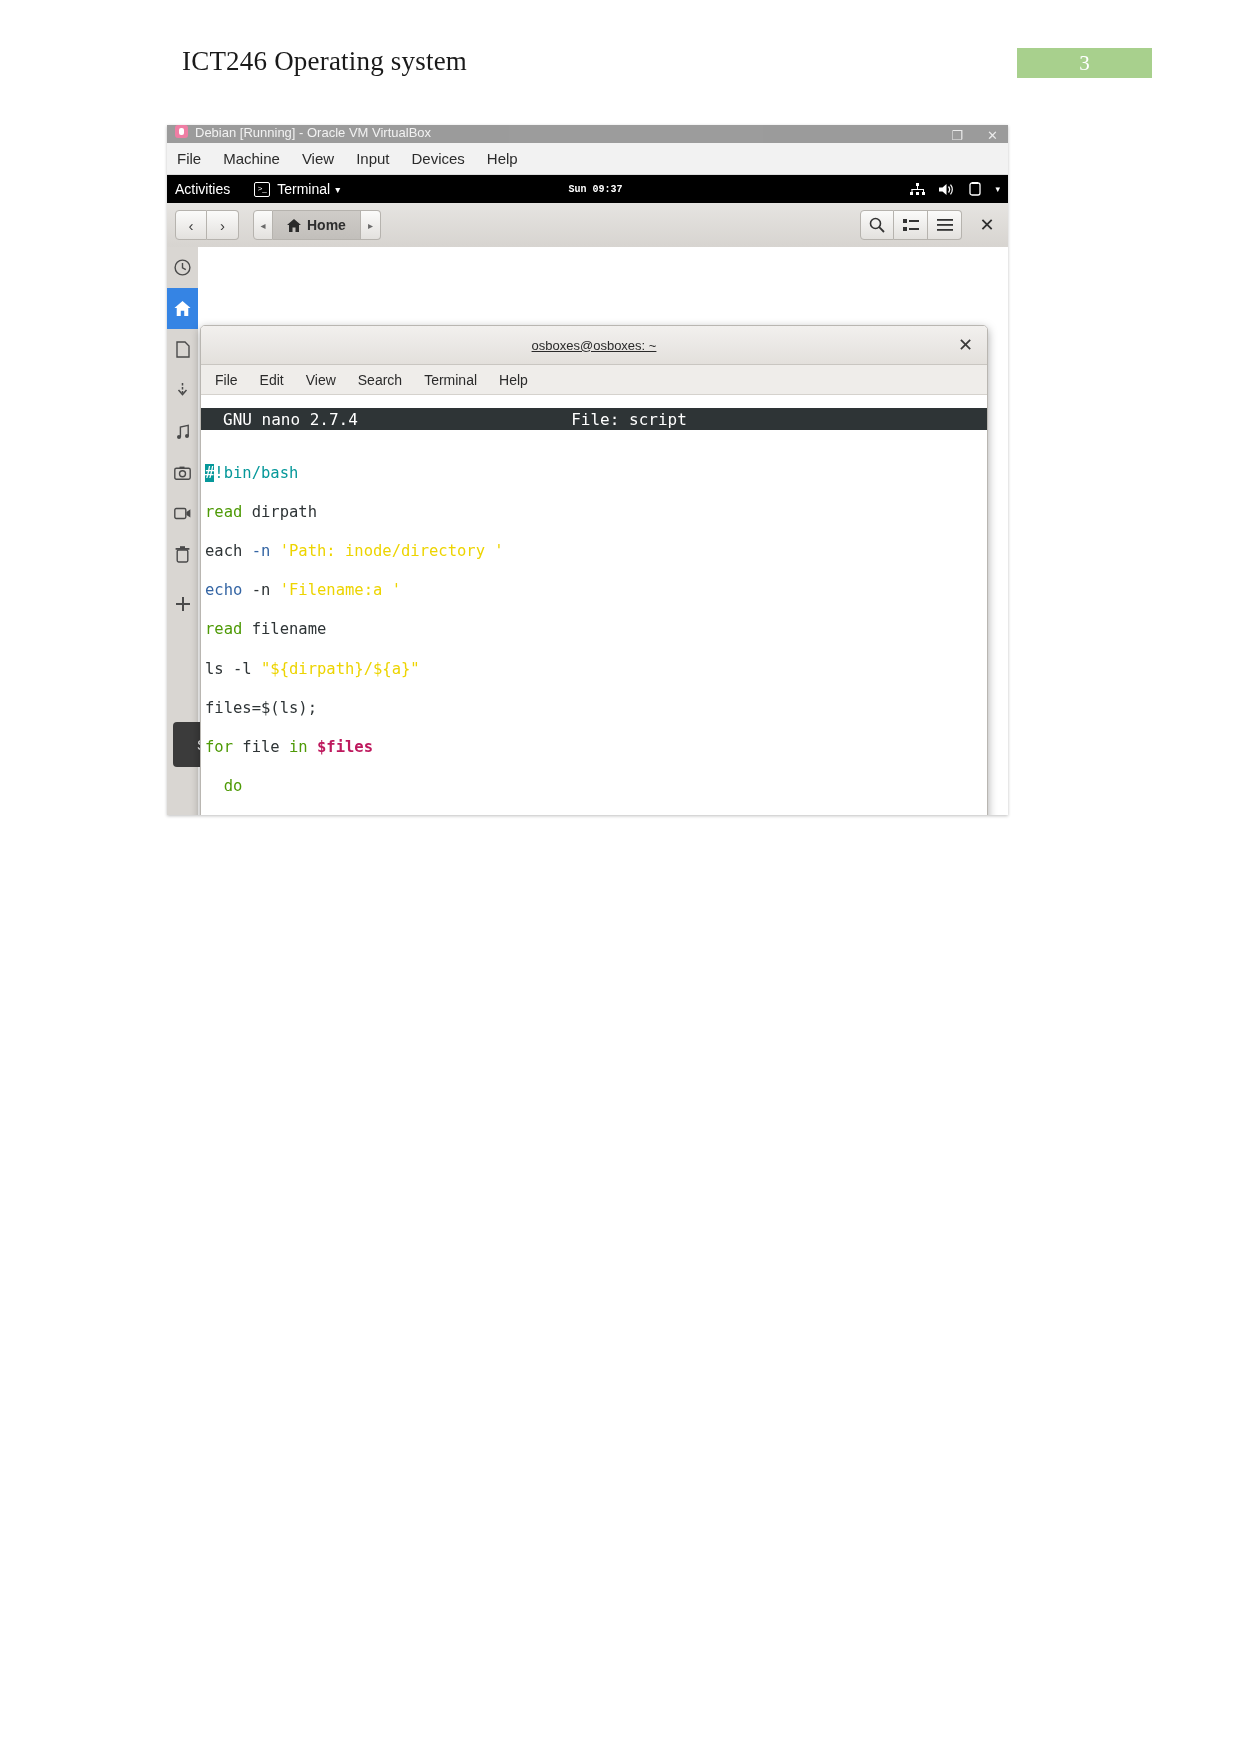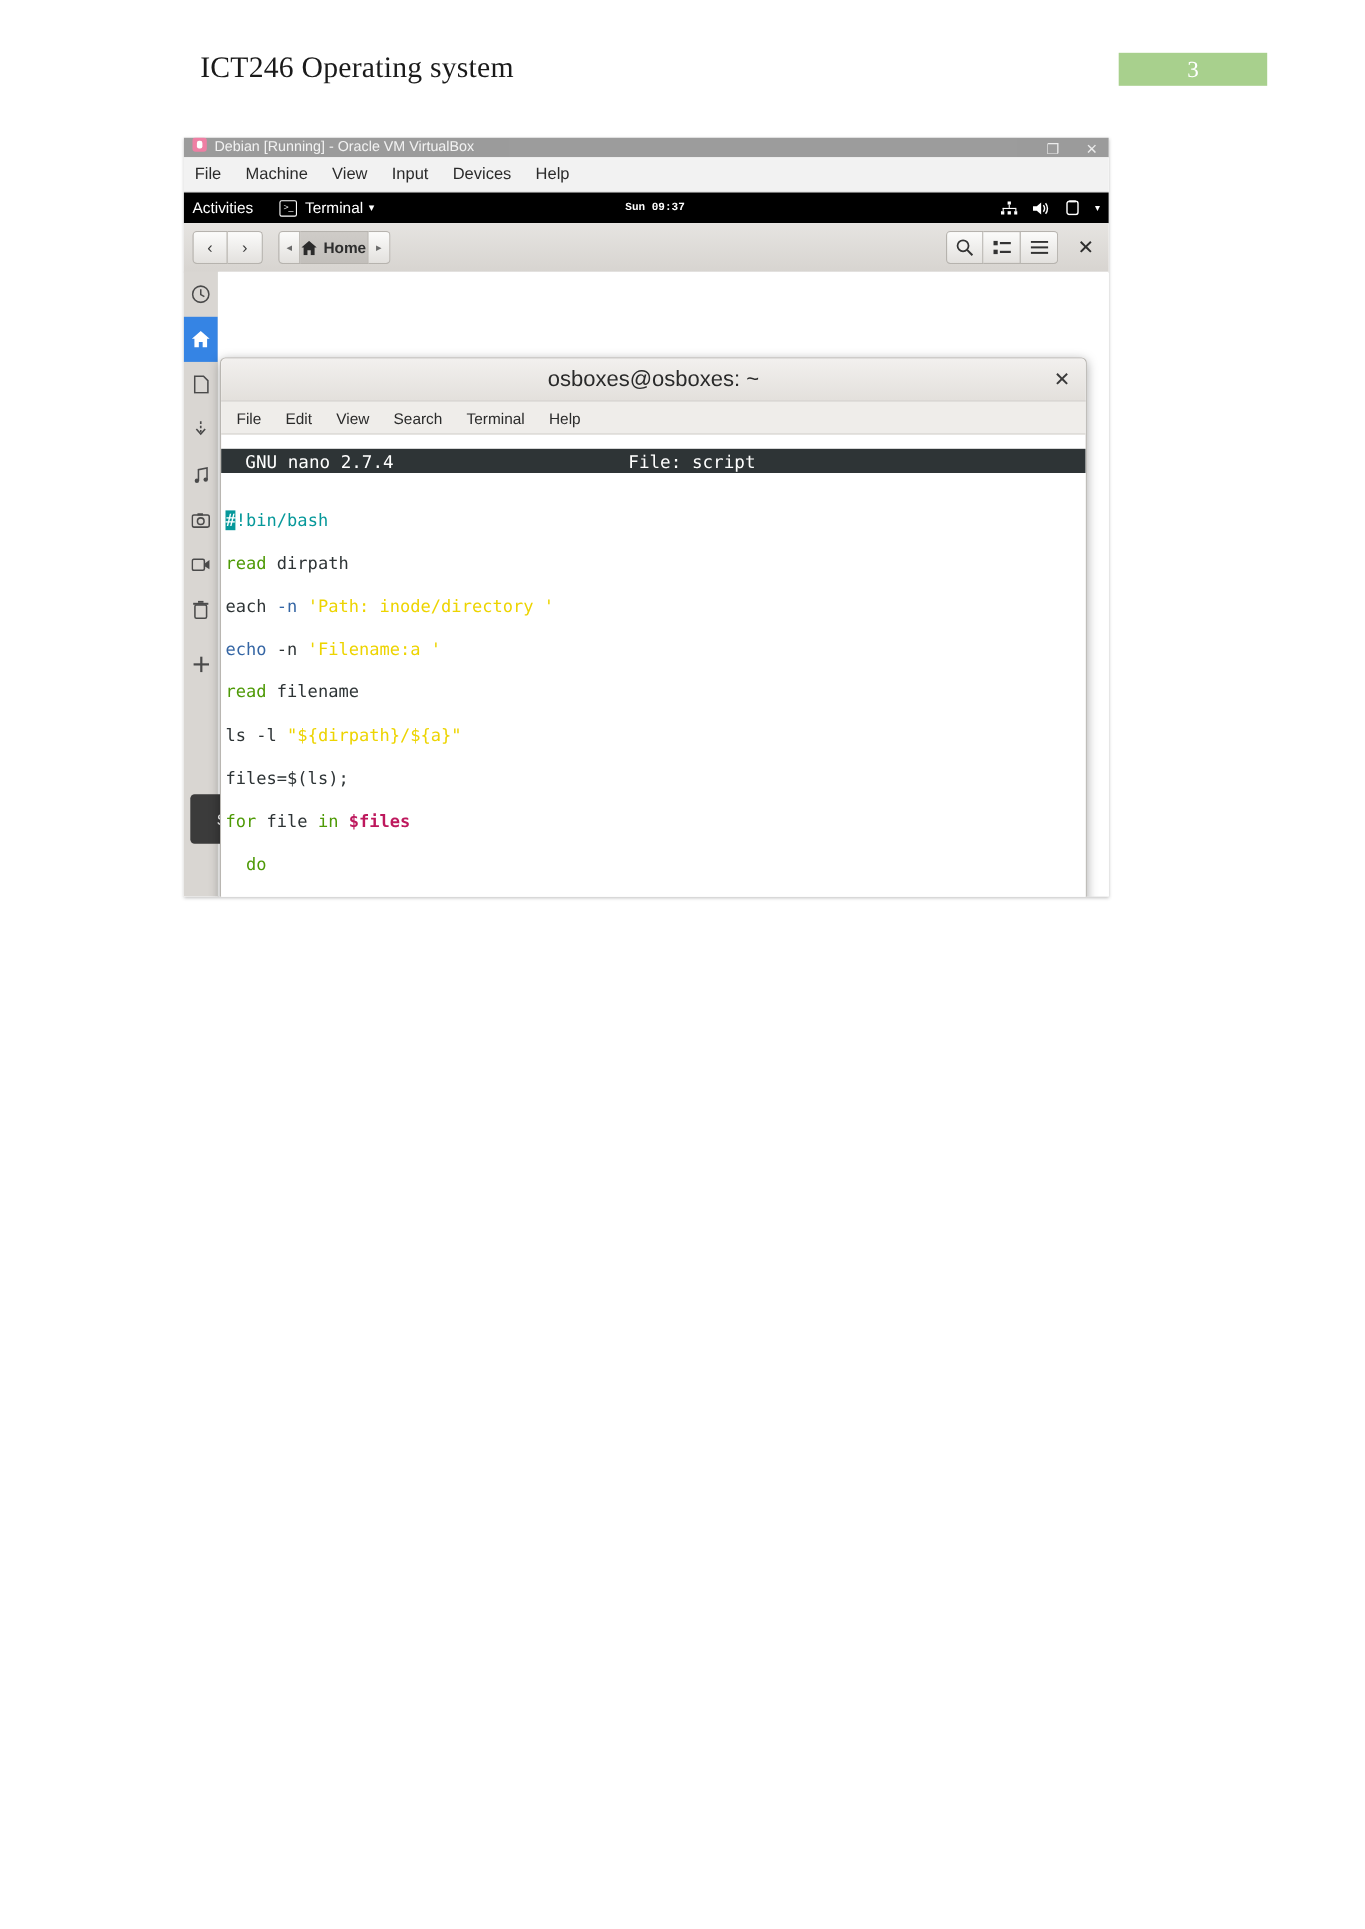--- a/index.html
+++ b/index.html
@@ -87,21 +87,21 @@
   }
   .nbtn:first-child{border-radius:4px 0 0 4px;}
   .nbtn:last-child{border-radius:0 4px 4px 0;border-left:none;}
   .pathbar{display:flex;margin-left:14px;}
   .pbtn{
     height:30px;background:linear-gradient(#fbfbfa,#e3e1de);
     border:1px solid #b6b3ae;display:flex;align-items:center;justify-content:center;
     font-size:14px;color:#2e2e2e;box-sizing:border-box;padding:0 9px;
   }
   .pbtn.arrow{width:20px;padding:0;font-size:10px;color:#6a6a6a;}
-  .pbtn.home{background:linear-gradient(#cfccc8,#c2bfbb);font-weight:600;padding:0 1px;}
+  .pbtn.home{background:linear-gradient(#cfccc8,#c2bfbb);font-weight:600;padding:0 14px;}
   .pbtn:first-child{border-radius:4px 0 0 4px;}
   .pbtn:last-child{border-radius:0 4px 4px 0;}
   .pbtn+.pbtn{border-left:none;}
   .nau-right{position:absolute;right:6px;display:flex;align-items:center;}
   .tbtn{
     width:34px;height:30px;background:linear-gradient(#fbfbfa,#e3e1de);
     border:1px solid #b6b3ae;display:flex;align-items:center;justify-content:center;
     box-sizing:border-box;color:#333;
   }
   .tbtn.first{border-radius:4px 0 0 4px;}
@@ -130,21 +130,21 @@
   
   .term{
     position:absolute;left:33px;top:122px;width:786px;height:536px;
     background:#ffffff;box-shadow:0 3px 10px rgba(0,0,0,.35);
     border:1px solid #b9b6b1;border-radius:5px 5px 0 0;overflow:hidden;
   }
   .term-title{
     height:38px;background:linear-gradient(#f2f0ee,#e3e0dc);border-bottom:1px solid #c9c6c1;
     display:flex;align-items:center;justify-content:center;position:relative;
   }
-  .term-title-text{font-size:20px;color:#2a2a2a;}
+  .term-title-text{font-size:13px;color:#2a2a2a;text-decoration:underline;}
   .term-close{
     position:absolute;right:14px;top:10px;font-size:18px;color:#3a3a3a;line-height:18px;
   }
   .term-menu{
     height:30px;background:#efedea;border-bottom:1px solid #d5d2cd;
     display:flex;align-items:center;padding-left:14px;box-sizing:border-box;
   }
   .term-menu div{font-size:14px;color:#2b2b2b;margin-right:22px;}
 
   

